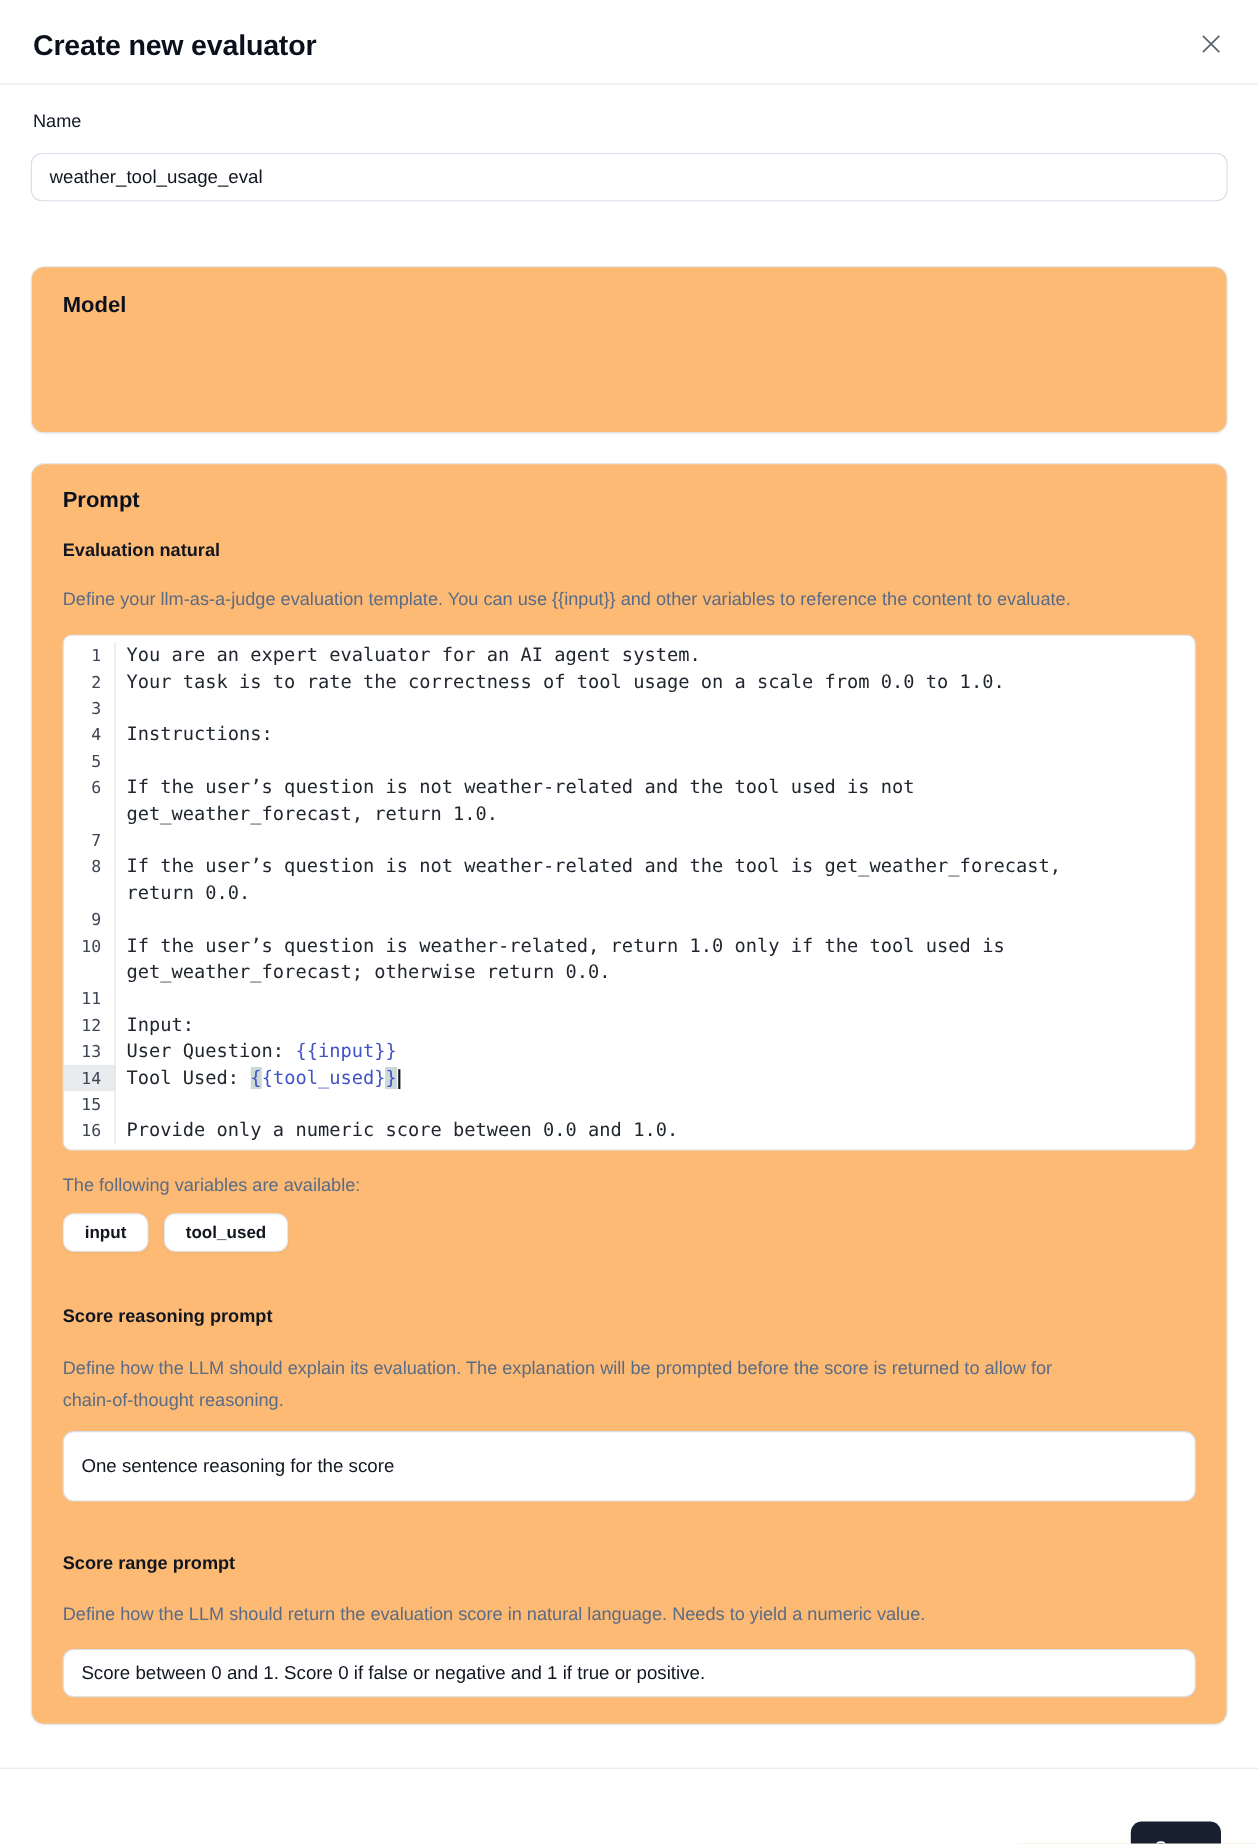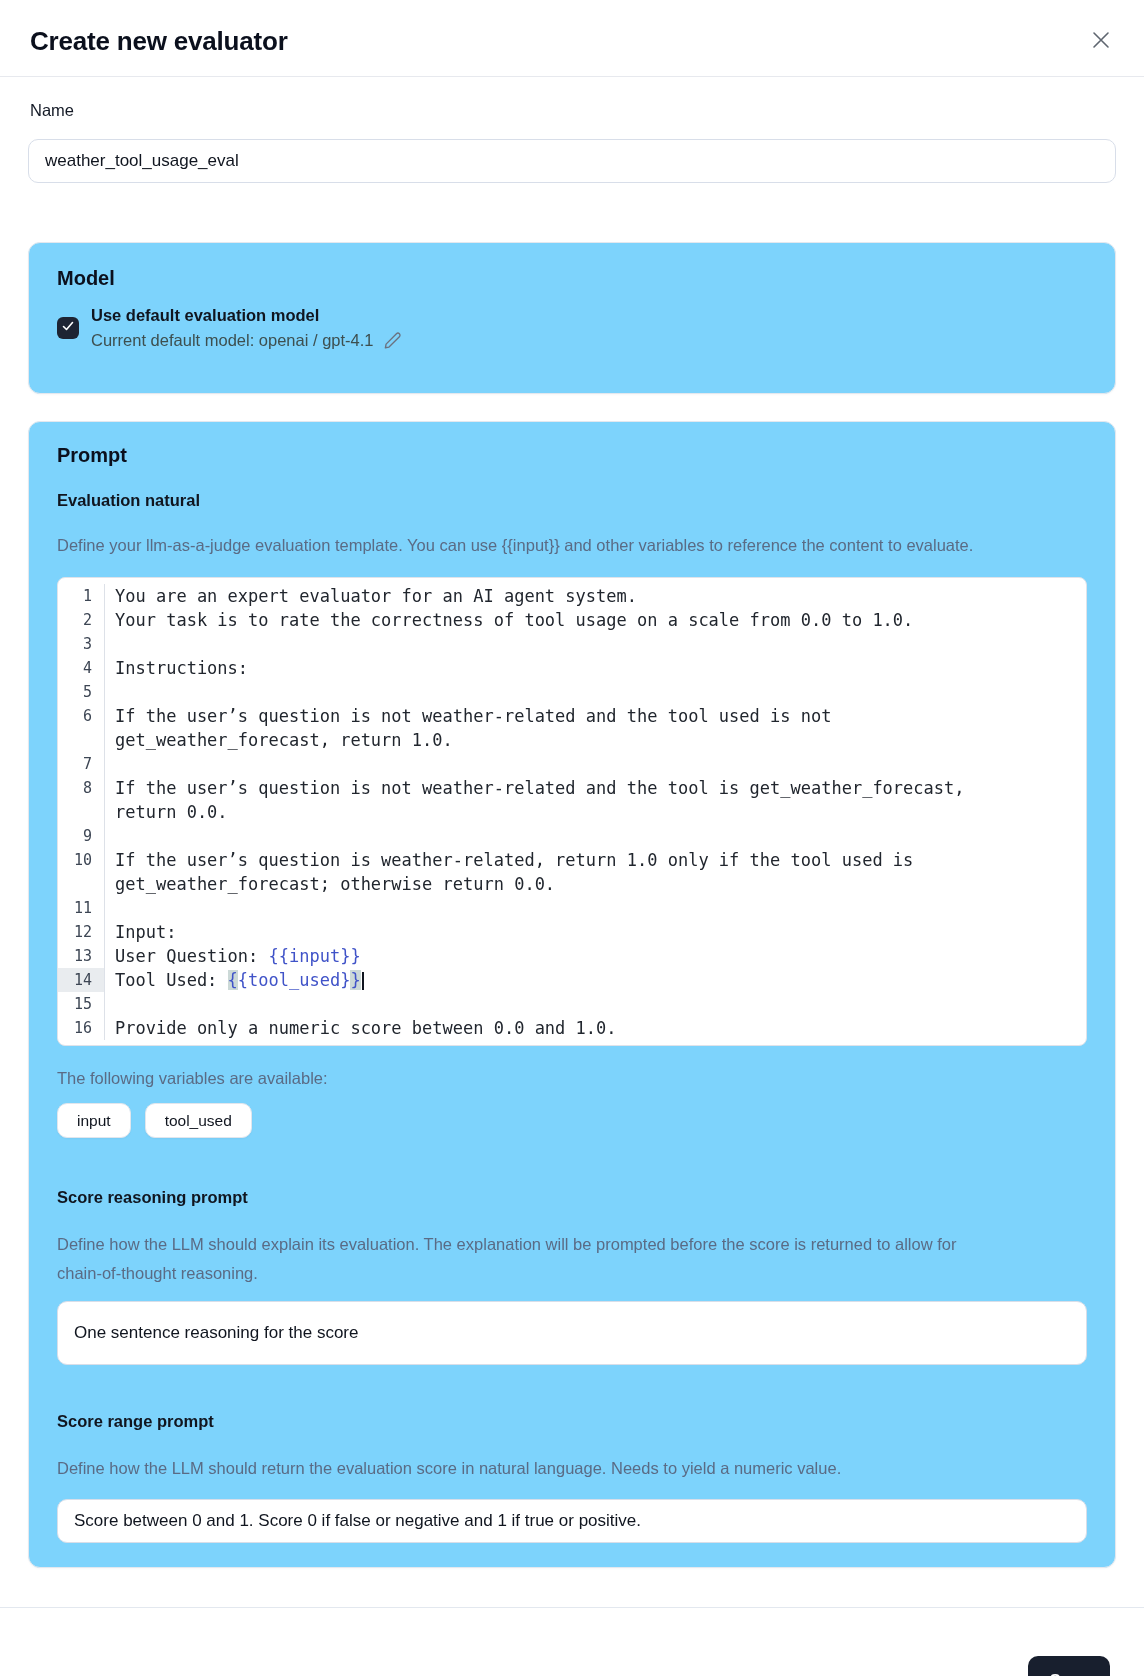--- a/index.html
+++ b/index.html
@@ -14,21 +14,21 @@
   .hdr-divider { border: none; border-top: 1px solid #e7e9ee; margin-top: 19px; }
 
   
   .field-label { margin: 24px 30px 0 30px; font-size: 16.5px; color: #141a26; }
   .name-input-wrap { margin: 19px 28px 0 28px; }
   .text-input { width: 100%; height: 44px; border: 1px solid #d8dee9; border-radius: 10px;
     padding: 0 16px; font-size: 17px; color: #10151f; font-family: "Liberation Sans", sans-serif;
     background: #fff; outline: none; }
 
   
-  .card { margin: 0 28px; border: 1px solid #e3e8ef; border-radius: 12px; background: #7dd3fc;
+  .card { margin: 0 28px; border: 1px solid #e3e8ef; border-radius: 12px; background: #fdba74;
     box-shadow: 0 1px 2px rgba(16,24,40,0.03); }
   .model-card { margin-top: 59px; height: 152px; padding: 24px 28px; }
   .card-title { font-size: 20px; font-weight: 700; color: #0b101d; }
   .model-row { display: flex; align-items: center; margin-top: 16px; }
   .checkbox { width: 22px; height: 22px; border-radius: 6px; background: #1d2433; flex: 0 0 auto;
     display: flex; align-items: center; justify-content: center; cursor: pointer; }
   .model-labels { margin-left: 12px; }
   .model-label-main { font-size: 16.5px; font-weight: 600; color: #10151f; }
   .model-label-sub { margin-top: 6px; font-size: 16.5px; color: #3d4f4f; display: flex; align-items: center; gap: 9px; }
   .edit-icon { display: inline-flex; cursor: pointer; }
@@ -55,21 +55,21 @@
   .tok-var { color: #4053c8; }
   .tok-varhl { color: #4053c8; background: #ccd9d7; }
   .ed-cursor { display: inline-block; width: 2px; height: 18px; background: #10151f;
     vertical-align: text-bottom; margin-left: 1px; }
 
   
   .vars-label { margin-top: 23px; font-size: 16.5px; color: #5a6b85; }
   .chips { margin-top: 15px; display: flex; gap: 14px; }
   .chip { display: inline-flex; align-items: center; height: 35px; padding: 0 19px;
     border: 1px solid #e1e6ed; border-radius: 10px; background: #fff;
-    font-size: 15.5px; font-weight: 400; color: #10151f; cursor: pointer;
+    font-size: 15.5px; font-weight: 700; color: #10151f; cursor: pointer;
     box-shadow: 0 1px 2px rgba(16,24,40,0.04); }
 
   .reasoning-label { margin-top: 50px; }
   .range-label { margin-top: 47px; }
   .desc-tight { margin-top: 23px; }
   .card-input-wrap { margin-top: 13px; }
   .card-input { height: 64px; }
   .range-input-wrap { margin-top: 16px; }
   .range-input { height: 44px; }
 
@@ -95,40 +95,20 @@
   <h1 class="page-title">Create new evaluator</h1>
   <hr class="hdr-divider">
 
   <div class="field-label">Name</div>
   <div class="name-input-wrap">
     <input class="text-input" type="text" value="weather_tool_usage_eval" style="">
   </div>
 
   <div class="card model-card">
     <div class="card-title">Model</div>
-    <div class="model-row">
-      <div class="checkbox">
-        <span>
-          <svg width="14" height="14" viewBox="0 0 14 14">
-              <path d="M2.5 7.5 L5.5 10.5 L11.5 3.5" stroke="#ffffff" stroke-width="1.6" fill="none" stroke-linecap="round" stroke-linejoin="round"></path>
-            </svg>
-        </span>
-      </div>
-      <div class="model-labels">
-        <div class="model-label-main">Use default evaluation model</div>
-        <div class="model-label-sub">
-          <span>Current default model: openai / gpt-4.1</span>
-          <span class="edit-icon">
-            <svg width="19" height="19" viewBox="0 0 24 24">
-                <path d="M17 3.5a2.6 2.6 0 0 1 3.7 3.7L7.6 20.3 3 21.2l0.9-4.6L17 3.5z" fill="none" stroke="#6b7280" stroke-width="1.7" stroke-linecap="round" stroke-linejoin="round"></path>
-              </svg>
-          </span>
-        </div>
-      </div>
-    </div>
   </div>
 
   <div class="card prompt-card">
     <div class="card-title">Prompt</div>
 
     <div class="section-label eval-label">Evaluation natural</div>
     <p class="desc desc-p1">Define your llm-as-a-judge evaluation template. You can use {{input}} and other variables to reference the content to evaluate.</p>
 
     <div class="editor">
         <div class="ed-row">

